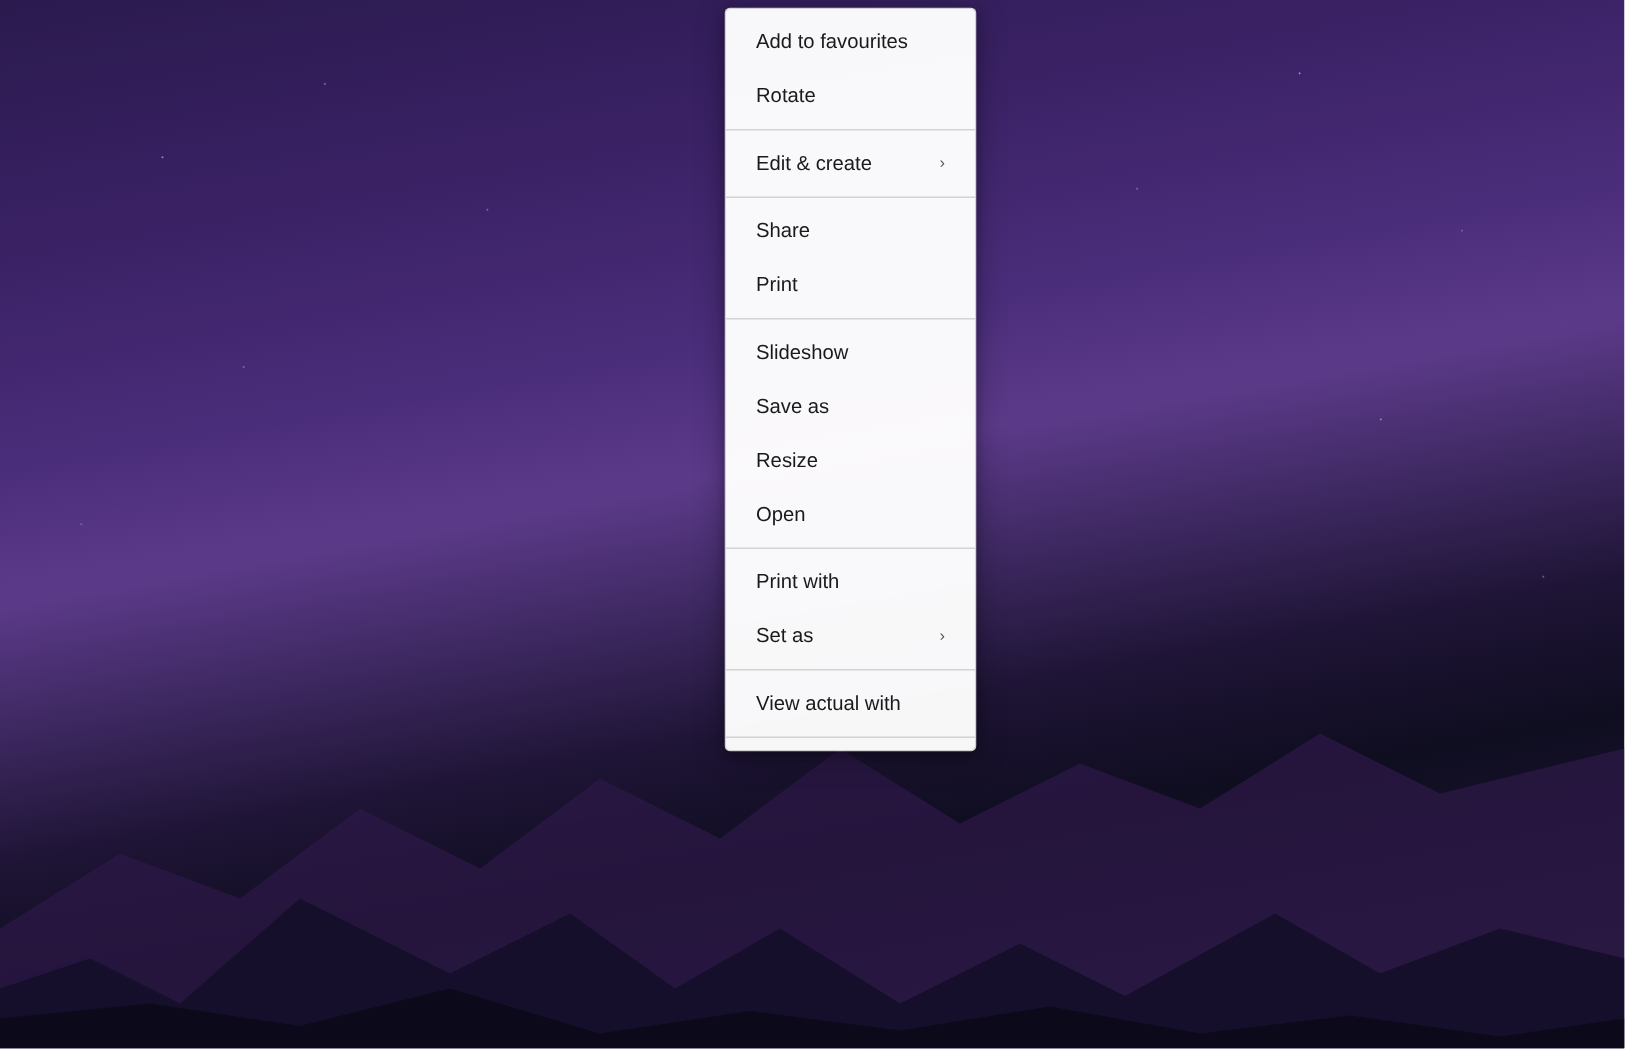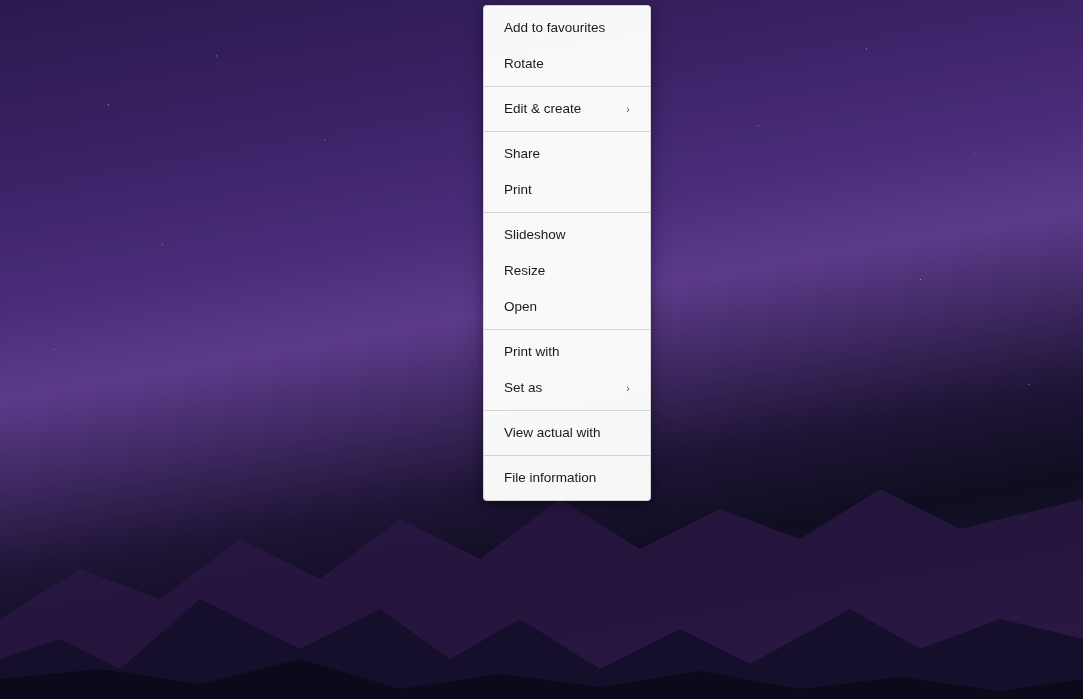--- a/index.html
+++ b/index.html
@@ -137,34 +137,34 @@
       <span>Share</span>
     </div>
     <div class="menu-item">
       <span>Print</span>
     </div>
     <div class="menu-divider"></div>
     <div class="menu-item">
       <span>Slideshow</span>
     </div>
     <div class="menu-item">
+      <span>Save as</span>
+    </div>
+    <div class="menu-item">
       <span>Resize</span>
     </div>
     <div class="menu-item">
       <span>Open</span>
     </div>
     <div class="menu-divider"></div>
     <div class="menu-item">
       <span>Print with</span>
     </div>
     <div class="menu-item">
       <span>Set as</span>
       <span class="chevron">›</span>
     </div>
     <div class="menu-divider"></div>
     <div class="menu-item">
       <span>View actual with</span>
     </div>
     <div class="menu-divider"></div>
-    <div class="menu-item">
-      <span>File information</span>
-    </div>
   </div>
 
 </body></html>

